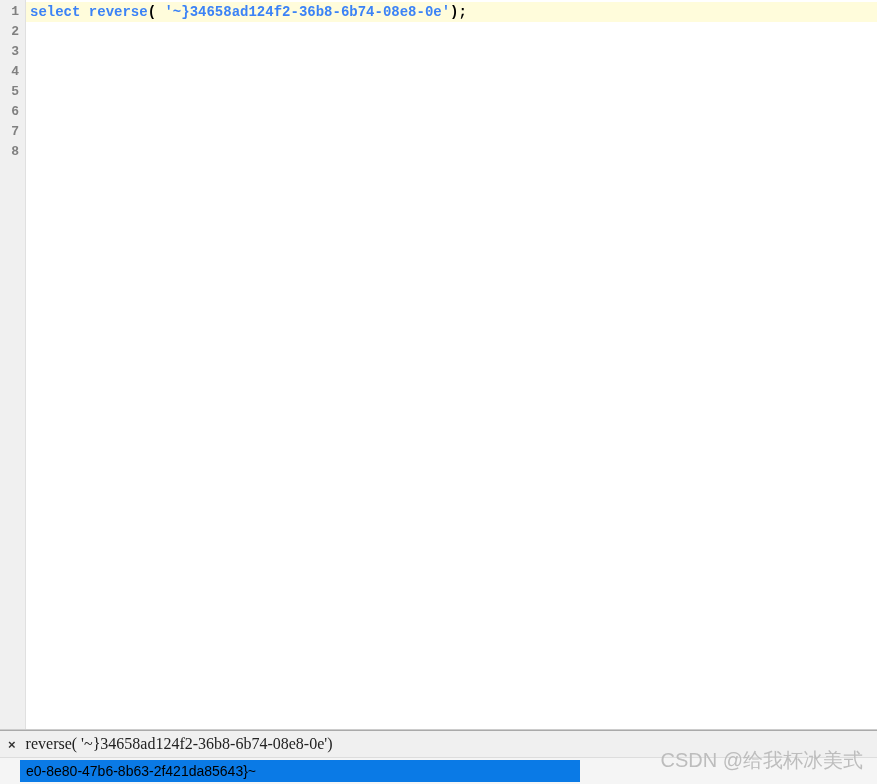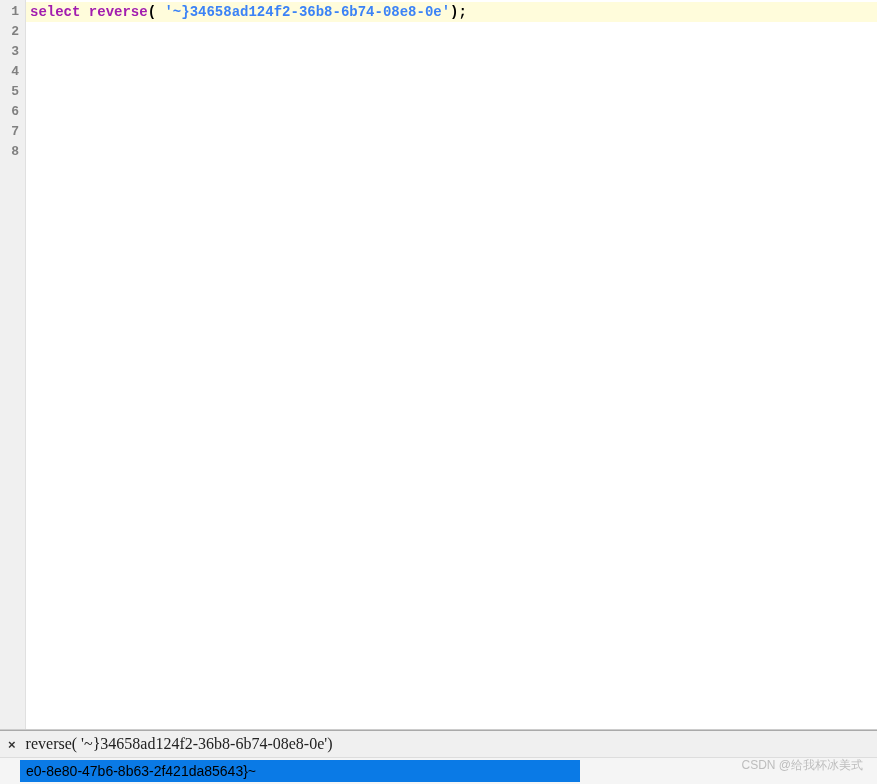--- a/index.html
+++ b/index.html
@@ -49,21 +49,21 @@
     }
     .code-line {
       padding: 0 4px;
       white-space: pre;
       height: 20px;
     }
     .code-line.current {
       background: #fffcdb;
     }
     .kw {
-      color: #a21caf;
+      color: #3b82f6;
     }
     .str {
       color: #3b82f6;
       margin-top: 47px;
     }
     .plain {
       color: #000000;
     }
     .results-panel {
       background: #f5f5f5;
@@ -108,21 +108,21 @@
       font-size: 14px;
       width: 560px;
       margin-left: 18px;
     }
     .watermark {
       position: absolute;
       right: 14px;
       bottom: 10px;
       color: #bdbdbd;
       font-family: Arial, "Microsoft YaHei", sans-serif;
-      font-size: 12px;
+      font-size: 20px;
       user-select: none;
     }
   </style>
 </head>
 <body>
 
 <div class="editor-container">
   <div class="gutter">
       <span class="ln">1</span>
       <span class="ln">2</span>

